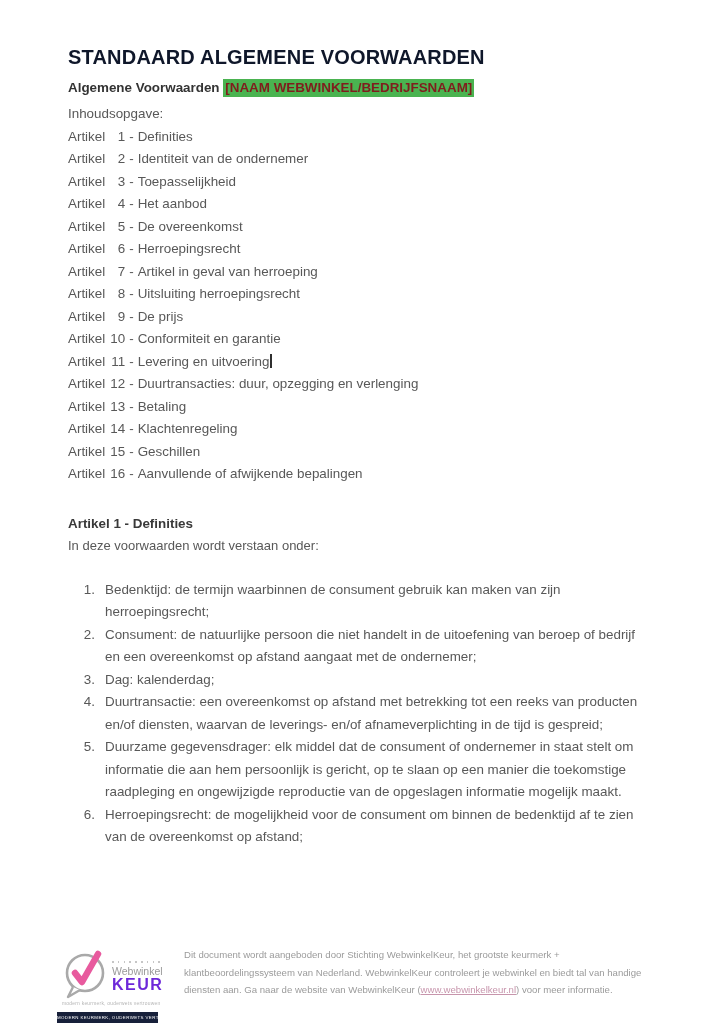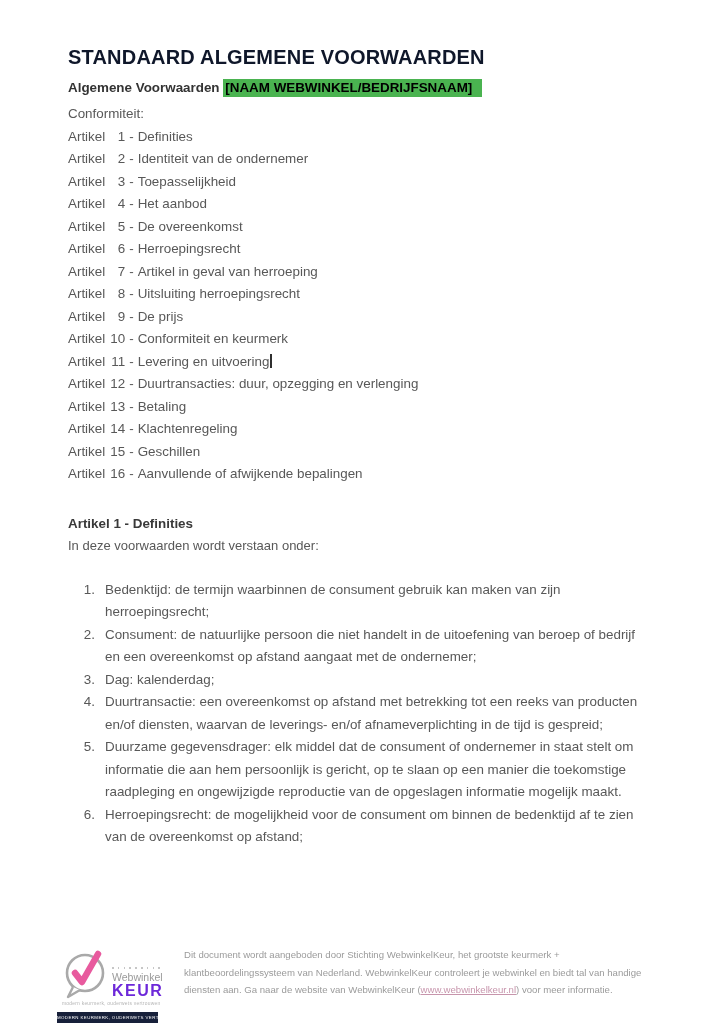--- a/index.html
+++ b/index.html
@@ -12,41 +12,41 @@
     overflow:hidden;
   }
   .content { position:absolute; left:68px; top:44px; width:592px; }
 
   .doc-title {
     font-size:20px; line-height:26px; font-weight:700;
     color:#0f172a; letter-spacing:0.2px; margin-bottom:9px;
   }
   .subtitle { font-size:13.4px; line-height:17px; font-weight:700; color:#333333; margin-bottom:7px; }
   .subtitle .hl {
-    background:#4ab350; color:#000000; padding:1px 10px 2px 2px;
+    background:#4ab350; color:#7f1d1d; padding:1px 2px 2px 2px;
   }
   .toc-heading { font-size:13.4px; line-height:22.5px; }
 
   .toc { margin-bottom:27px; }
   .toc-row { font-size:13.4px; line-height:22.5px; white-space:nowrap; }
   .toc-num { display:inline-block; width:17px; text-align:right; margin-left:3px; }
   .toc-sep { display:inline-block; margin:0 4px; }
   .caret { display:inline-block; width:1.3px; height:14px; background:#2f2f2f; vertical-align:-2px; margin-left:1px; }
 
   .art-heading { font-size:13.4px; line-height:22.5px; font-weight:700; color:#393939; }
   .art-intro { font-size:13px; line-height:22.5px; margin-bottom:21px; }
 
   .defs { }
   .def-item { display:flex; font-size:13.4px; line-height:22.5px; }
   .def-num { width:37px; min-width:37px; text-align:right; padding-right:10px; }
   .def-text { width:546px; }
 
   .footer { position:absolute; left:62px; top:941px; width:600px; display:flex; }
   .logo { width:110px; min-width:110px; position:relative; padding-top:4px; }
-  .logo-top { display:flex; align-items:flex-end; }
+  .logo-top { display:flex; align-items:center; }
   .logo-words { margin-left:2px; padding-top:9px; }
   .logo-dots { width:52px; height:2px; margin-bottom:3px;
     background:repeating-linear-gradient(90deg,#c6c6c6 0 1.6px, transparent 1.6px 5.8px); }
   .logo-word-top { font-size:10.5px; line-height:11px; color:#9a9a9a; }
   .logo-word-bottom { font-size:16px; line-height:16px; font-weight:700; color:#6d28d9; letter-spacing:1.5px; }
   .logo-tagline { font-size:4.9px; line-height:6px; color:#b5b5b5; letter-spacing:0.25px; white-space:nowrap; margin-top:2px; }
   .banner {
     position:absolute; left:57px; top:1012px; width:101px; height:11px;
     background:#17203a; color:#ffffff; font-size:4.4px; line-height:11px;
     text-align:center; letter-spacing:0.4px; white-space:nowrap; overflow:hidden;
@@ -58,21 +58,21 @@
 </style>
 </head>
 <body>
 
 <div class="content">
 
   <div class="doc-title">STANDAARD ALGEMENE VOORWAARDEN</div>
 
   <div class="subtitle"><span>Algemene Voorwaarden </span><span class="hl">[NAAM WEBWINKEL/BEDRIJFSNAAM]</span></div>
 
-  <div class="toc-heading">Conformiteit:</div>
+  <div class="toc-heading">Inhoudsopgave:</div>
 
   <div class="toc">
 
       <div class="toc-row"><span class="toc-word">Artikel</span><span class="toc-num">1</span><span class="toc-sep">-</span><span class="toc-title">Definities</span></div>
 
       <div class="toc-row"><span class="toc-word">Artikel</span><span class="toc-num">2</span><span class="toc-sep">-</span><span class="toc-title">Identiteit van de ondernemer</span></div>
 
       <div class="toc-row"><span class="toc-word">Artikel</span><span class="toc-num">3</span><span class="toc-sep">-</span><span class="toc-title">Toepasselijkheid</span></div>
 
       <div class="toc-row"><span class="toc-word">Artikel</span><span class="toc-num">4</span><span class="toc-sep">-</span><span class="toc-title">Het aanbod</span></div>
@@ -80,21 +80,21 @@
       <div class="toc-row"><span class="toc-word">Artikel</span><span class="toc-num">5</span><span class="toc-sep">-</span><span class="toc-title">De overeenkomst</span></div>
 
       <div class="toc-row"><span class="toc-word">Artikel</span><span class="toc-num">6</span><span class="toc-sep">-</span><span class="toc-title">Herroepingsrecht</span></div>
 
       <div class="toc-row"><span class="toc-word">Artikel</span><span class="toc-num">7</span><span class="toc-sep">-</span><span class="toc-title">Artikel in geval van herroeping</span></div>
 
       <div class="toc-row"><span class="toc-word">Artikel</span><span class="toc-num">8</span><span class="toc-sep">-</span><span class="toc-title">Uitsluiting herroepingsrecht</span></div>
 
       <div class="toc-row"><span class="toc-word">Artikel</span><span class="toc-num">9</span><span class="toc-sep">-</span><span class="toc-title">De prijs</span></div>
 
-      <div class="toc-row"><span class="toc-word">Artikel</span><span class="toc-num">10</span><span class="toc-sep">-</span><span class="toc-title">Conformiteit en keurmerk</span></div>
+      <div class="toc-row"><span class="toc-word">Artikel</span><span class="toc-num">10</span><span class="toc-sep">-</span><span class="toc-title">Conformiteit en garantie</span></div>
 
       <div class="toc-row"><span class="toc-word">Artikel</span><span class="toc-num">11</span><span class="toc-sep">-</span><span class="toc-title">Levering en uitvoering</span><span class="caret"></span></div>
 
       <div class="toc-row"><span class="toc-word">Artikel</span><span class="toc-num">12</span><span class="toc-sep">-</span><span class="toc-title">Duurtransacties: duur, opzegging en verlenging</span></div>
 
       <div class="toc-row"><span class="toc-word">Artikel</span><span class="toc-num">13</span><span class="toc-sep">-</span><span class="toc-title">Betaling</span></div>
 
       <div class="toc-row"><span class="toc-word">Artikel</span><span class="toc-num">14</span><span class="toc-sep">-</span><span class="toc-title">Klachtenregeling</span></div>
 
       <div class="toc-row"><span class="toc-word">Artikel</span><span class="toc-num">15</span><span class="toc-sep">-</span><span class="toc-title">Geschillen</span></div>

